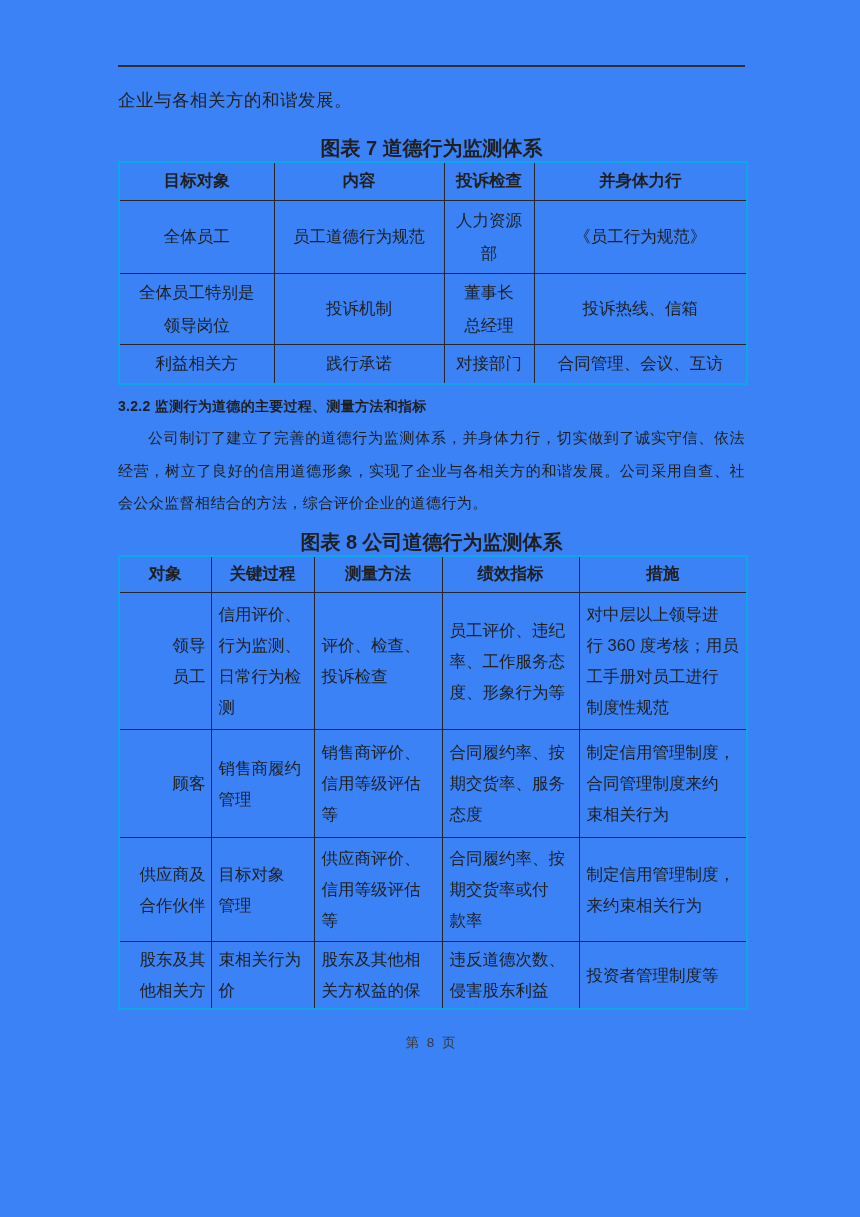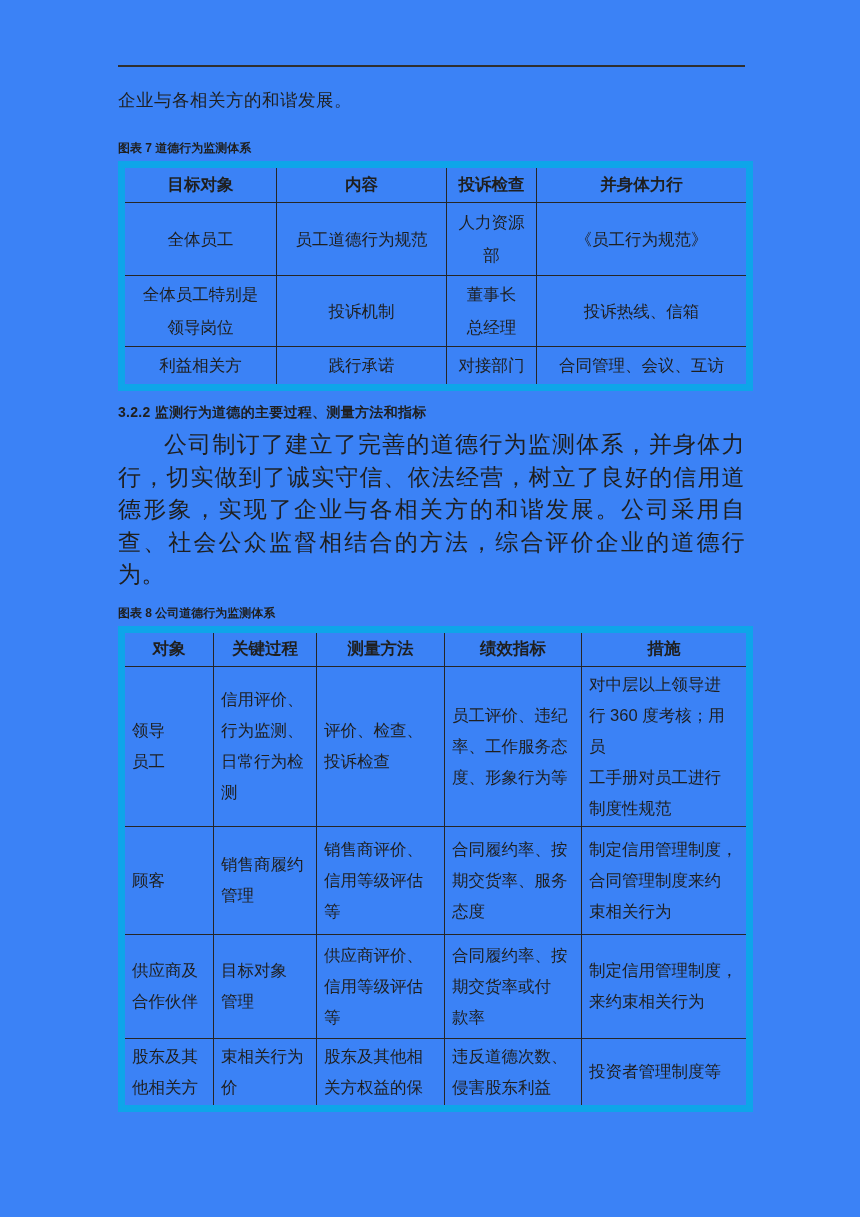--- a/index.html
+++ b/index.html
@@ -21,54 +21,55 @@
     border-top: 2.5px solid #2f2f2f;
   }
   .intro {
     margin: 21px 0 0 0;
     font-size: 17.5px;
     line-height: 24px;
     letter-spacing: 0.5px;
   }
   .caption {
     margin: 26px 0 0 0;
+    text-align: center;
     font-weight: bold;
-    font-size: 12px;
+    font-size: 20px;
     line-height: 20px;
   }
   .caption.c8 { margin-top: 12px; }
   table.t {
     margin-top: 3px;
     width: 628px;
     table-layout: fixed;
     border-collapse: collapse;
-    border: 7px solid #0ea5e9;
+    border: 2px solid #0ea5e9;
   }
   table.t th, table.t td {
     border: 1.5px solid #262626;
     font-size: 16.5px;
     vertical-align: middle;
     white-space: pre-line;
     overflow: hidden;
     box-sizing: border-box;
   }
   table.t th { font-weight: bold; text-align: center; padding: 2px 4px; }
   table.t7 td { text-align: center; padding: 2px 6px; line-height: 33px; }
   table.t8 td { text-align: left; padding: 2px 5px 2px 7px; line-height: 31px; }
-  table.t8 td.ctr { text-align: left; }
+  table.t8 td.ctr { text-align: right; }
   .heading {
     margin: 8px 0 0 0;
     font-size: 14px;
     font-weight: bold;
     line-height: 26px;
     letter-spacing: 0.3px;
   }
   .body-par {
     margin: 3px 0 0 0;
-    font-size: 23px;
+    font-size: 15px;
     line-height: 32.5px;
     text-align: justify;
     text-indent: 2em;
     letter-spacing: 0.4px;
   }
   .footer {
     margin: 24px 0 0 0;
     text-align: center;
     font-size: 13.5px;
     color: #3a3a3a;
@@ -198,14 +199,15 @@
 价</td>
         <td>股东及其他相
 关方权益的保</td>
         <td>违反道德次数、
 侵害股东利益</td>
         <td>投资者管理制度等</td>
       </tr>
     </tbody>
   </table>
 
+  <p class="footer">第 8 页</p>
 
 </div>
 
 </body></html>

